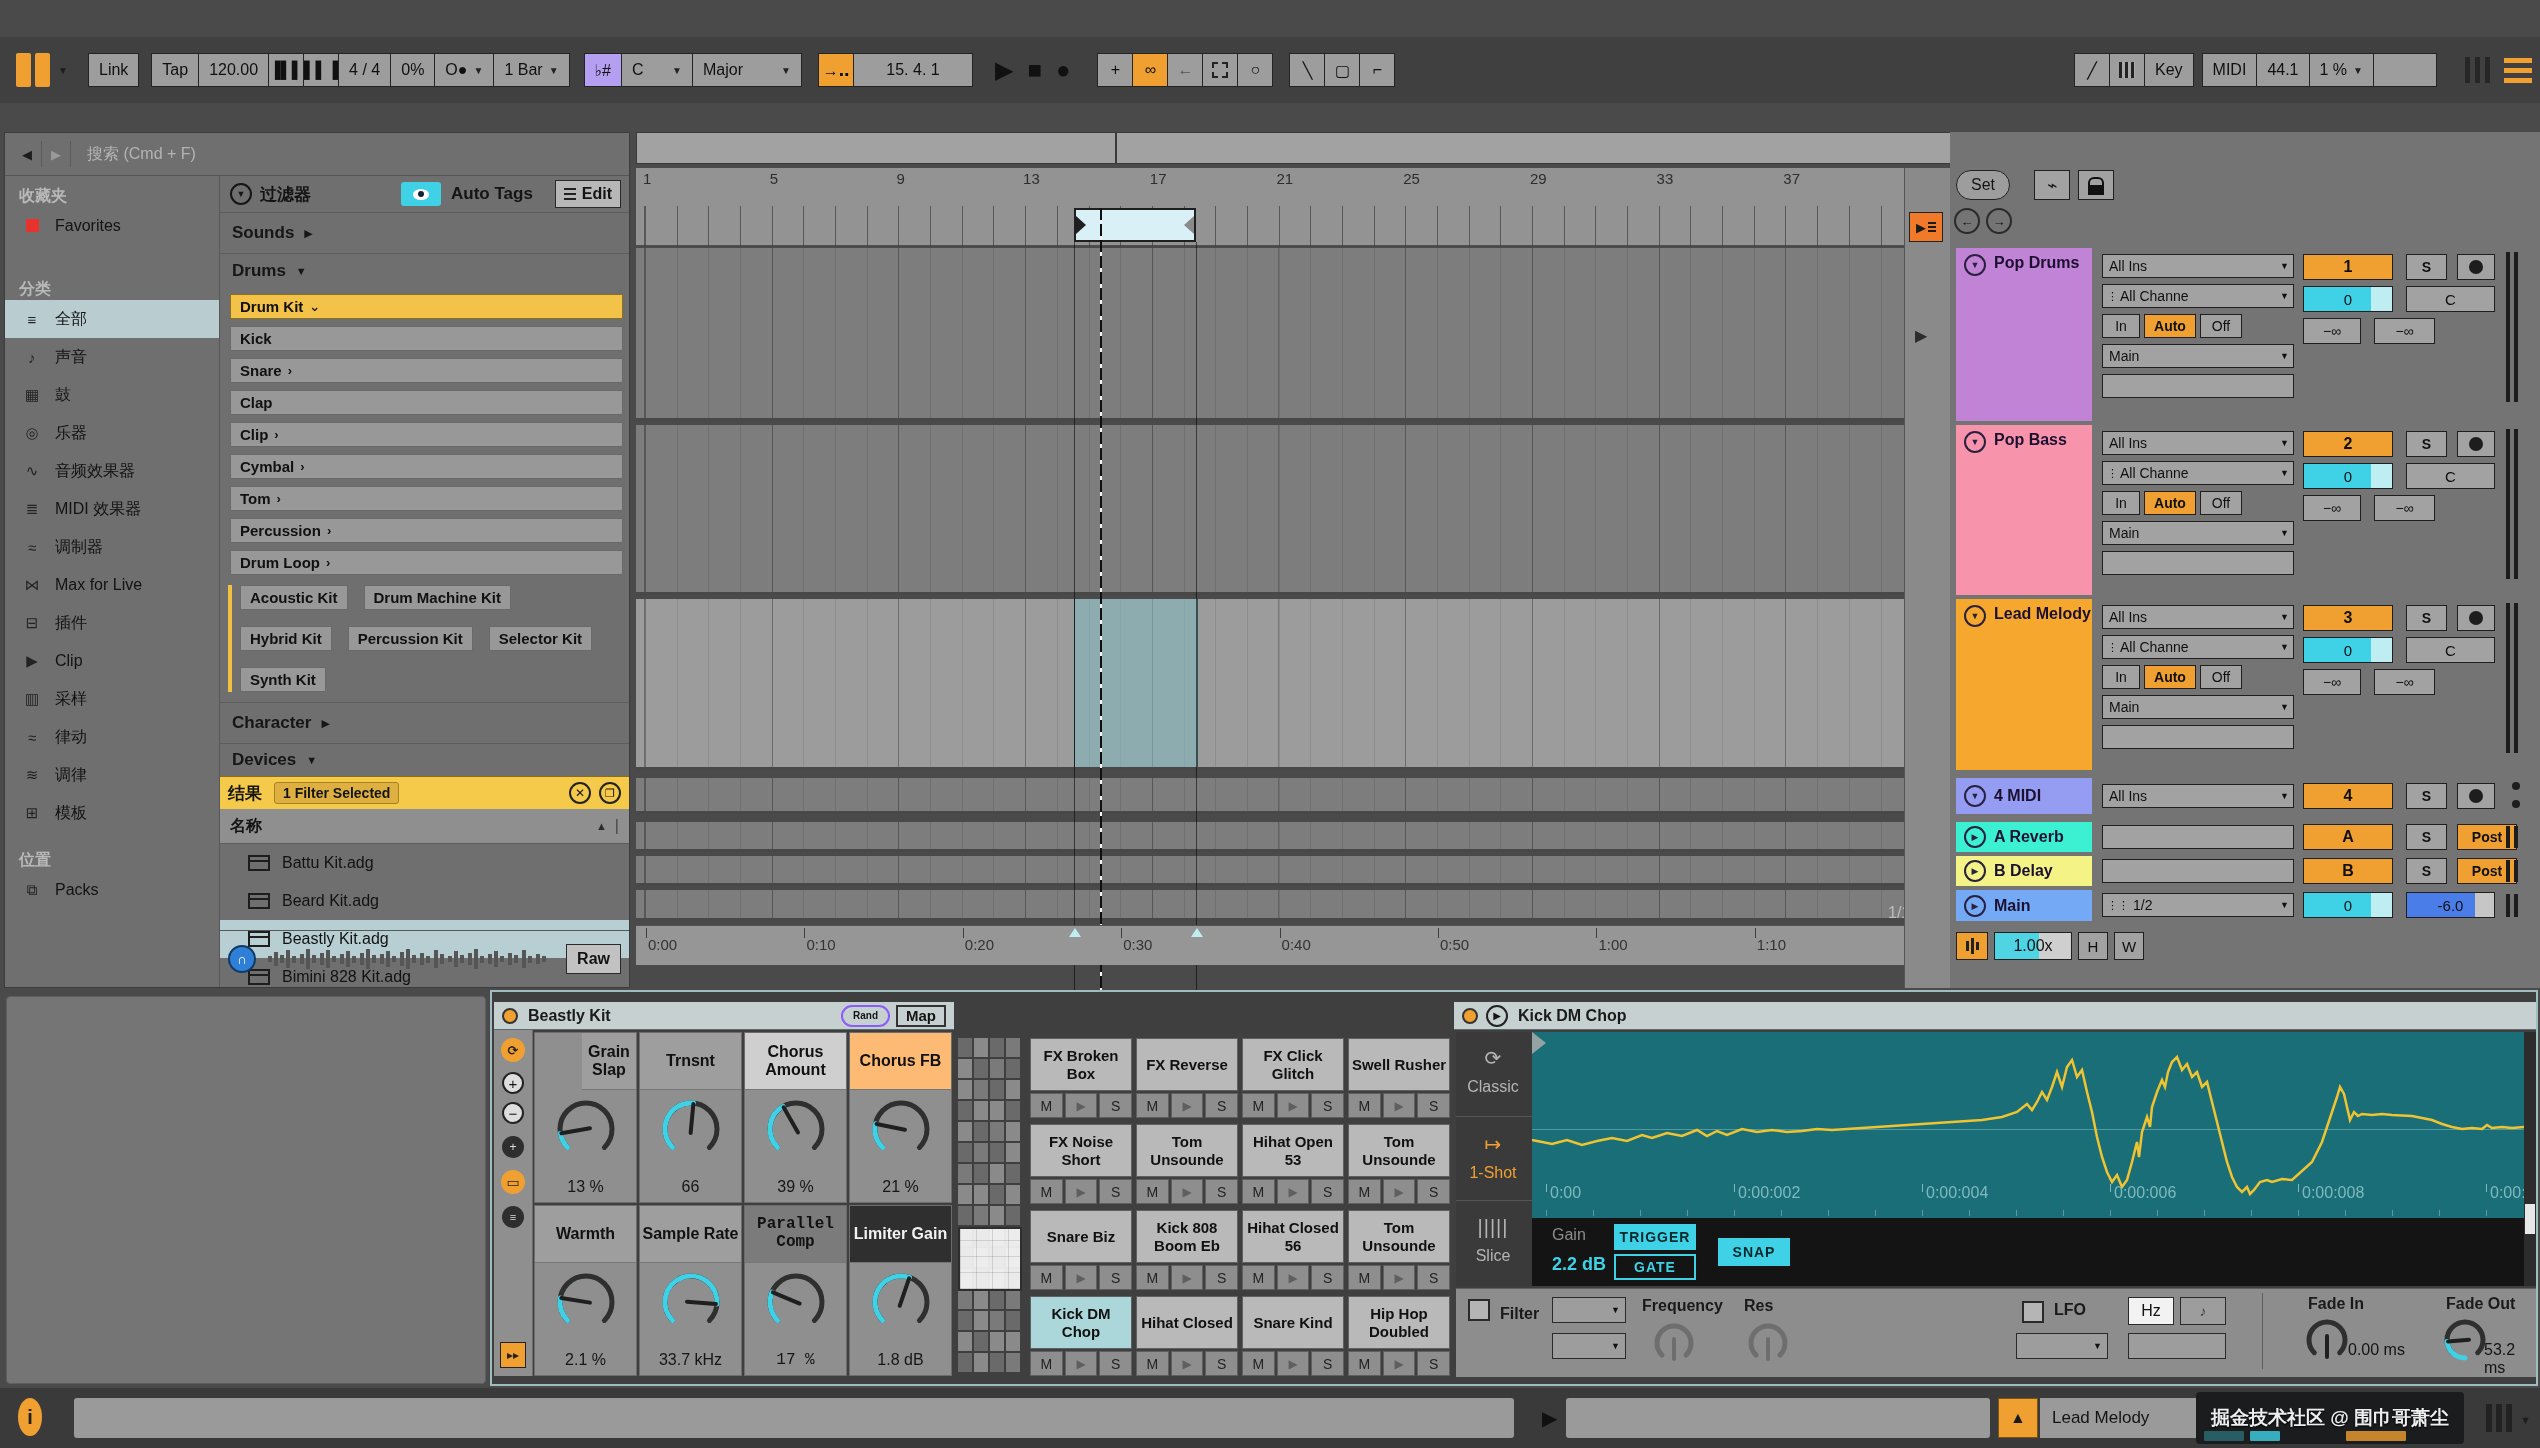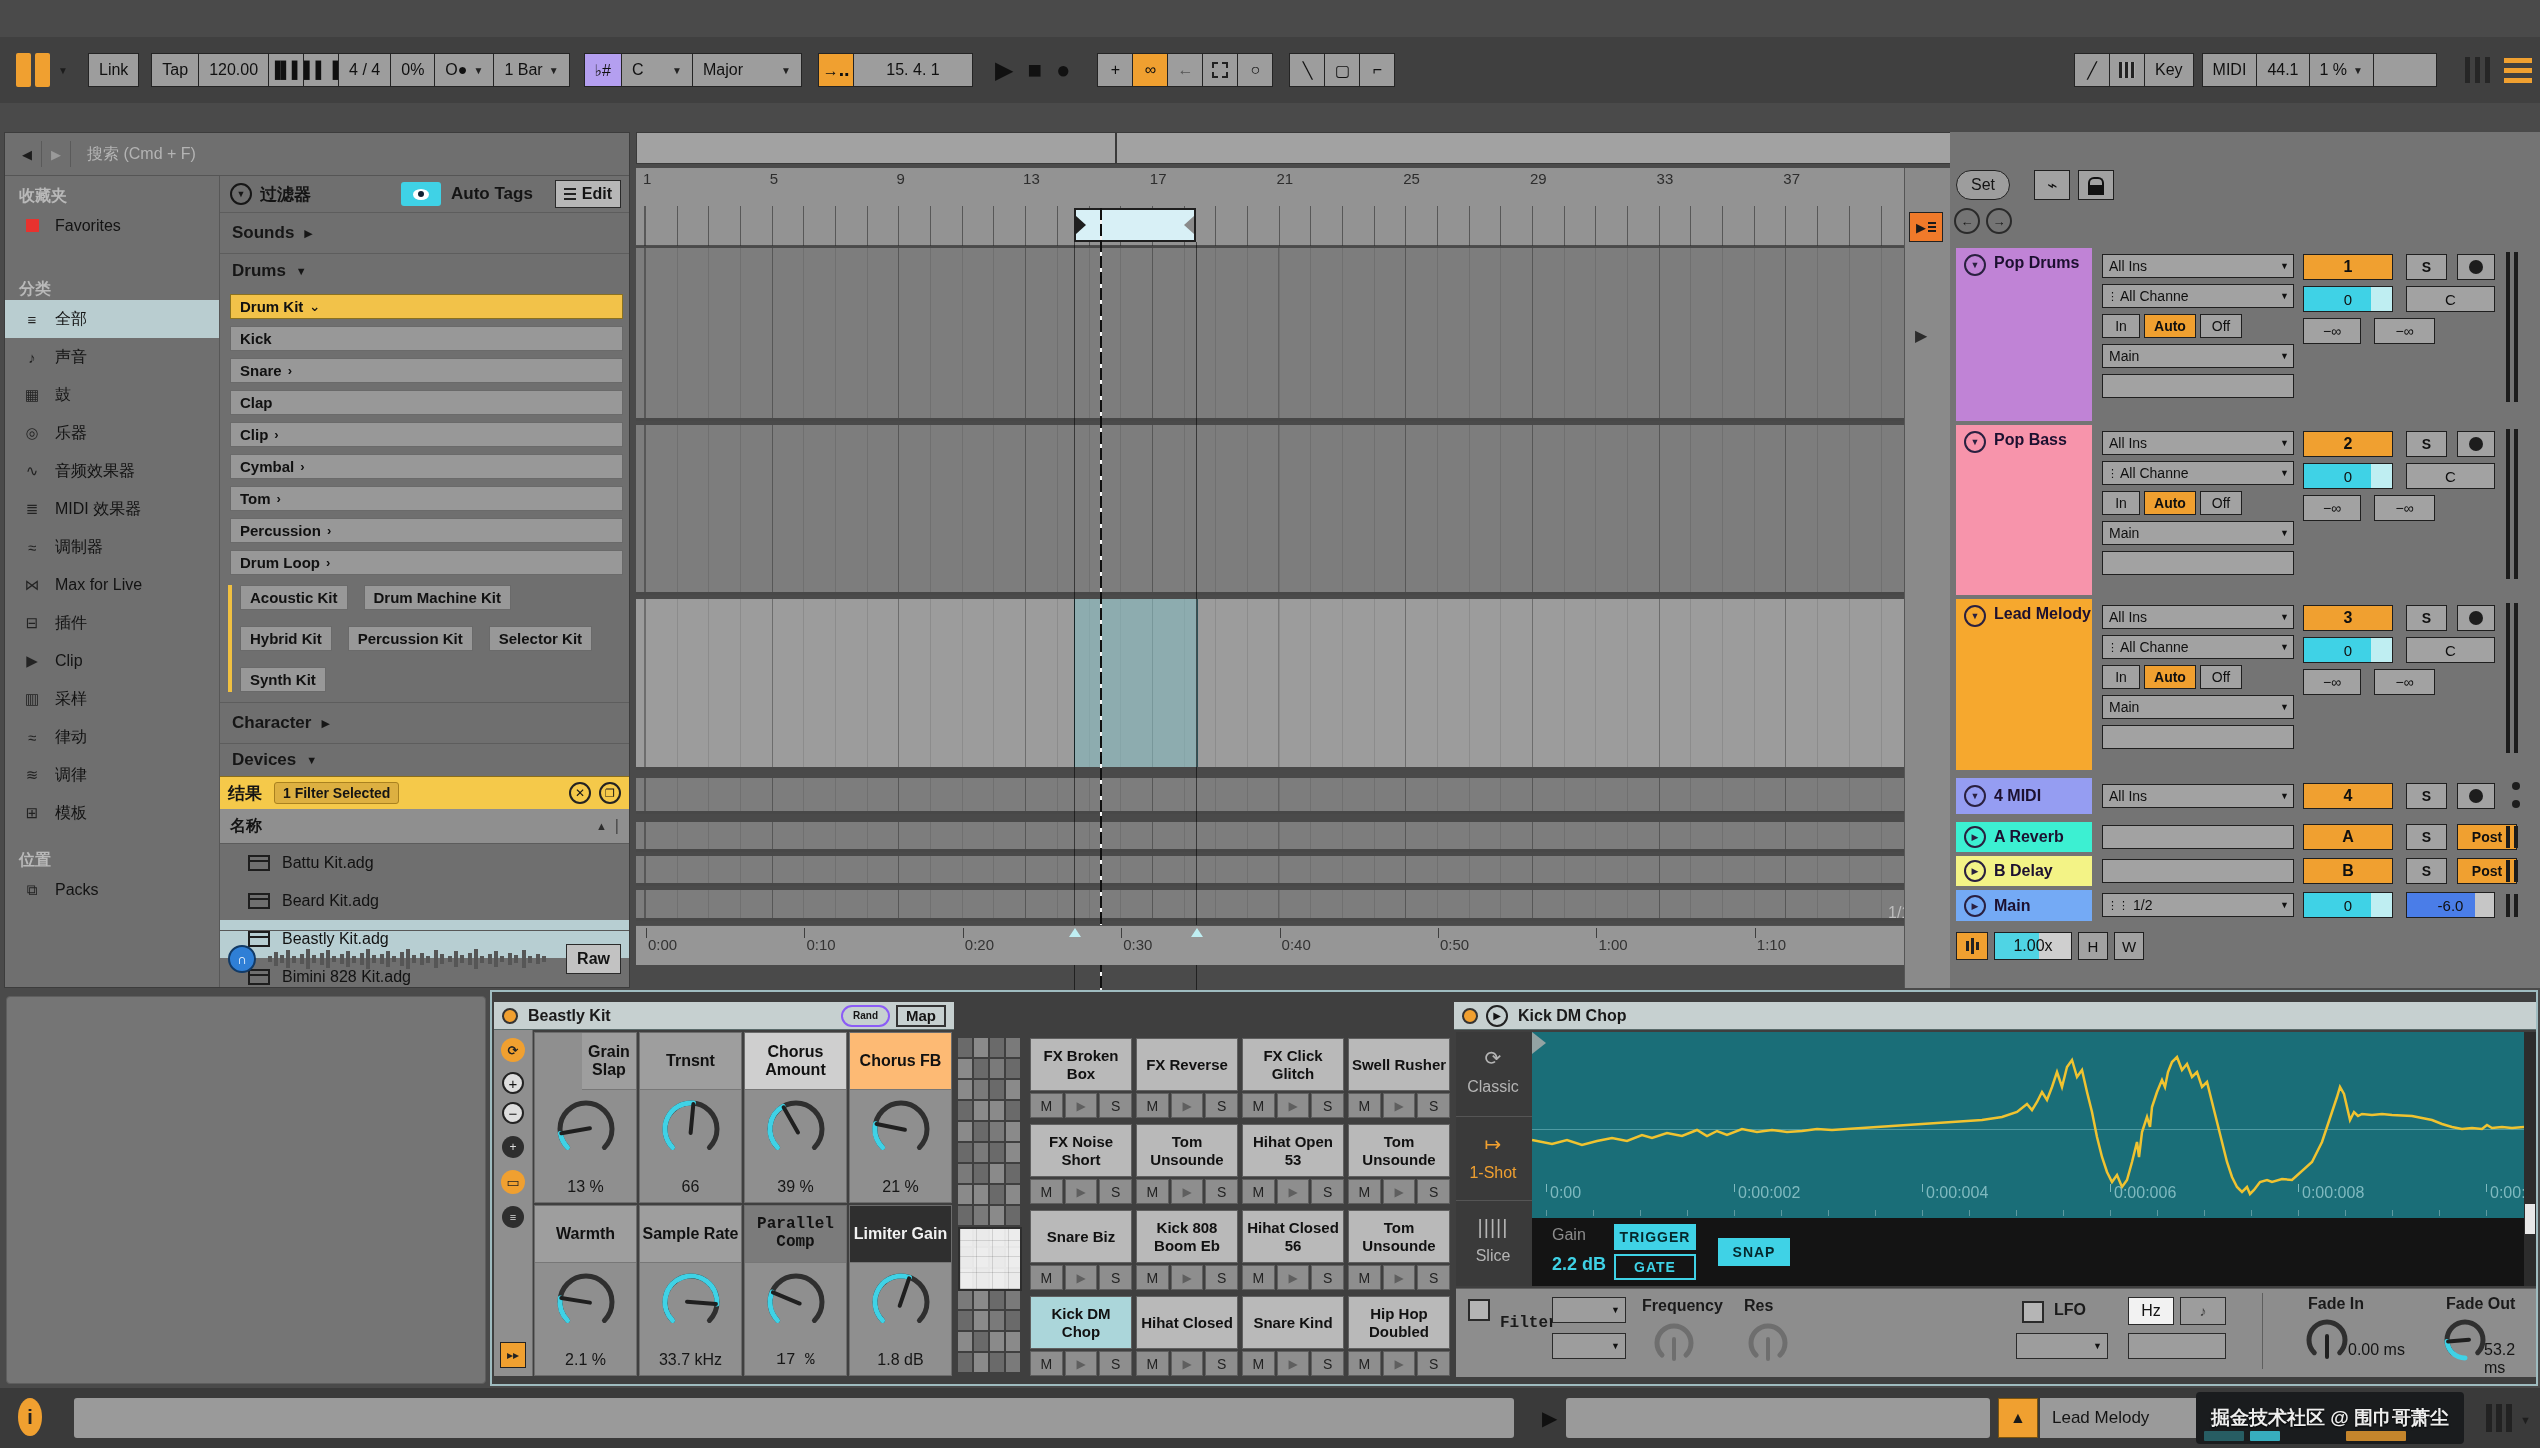--- a/index.html
+++ b/index.html
@@ -1083,21 +1083,21 @@
       <div class="cyanbtn abs" style="left:82px;top:6px;width:82px;height:26px;">TRIGGER</div>
       <div class="abs" style="left:82px;top:36px;width:82px;height:26px;border:2px solid #3fd2e6;color:#3fd2e6;font-size:14px;font-weight:bold;display:flex;align-items:center;justify-content:center;letter-spacing:1px;box-sizing:border-box;">GATE</div>
       <div class="cyanbtn abs" style="left:186px;top:20px;width:72px;height:28px;">SNAP</div>
     </div>
     <div class="abs" style="left:2032px;top:40px;width:12px;height:254px;background:#2c2c2c;">
       <div class="abs" style="left:1px;top:172px;width:10px;height:30px;background:#e8e8e8;"></div>
     </div>
 
     <div class="abs" style="left:964px;top:296px;width:1080px;height:88px;background:#8d8d8d;border-top:1px solid #5e5e5e;">
       <span class="abs" style="left:12px;top:10px;width:22px;height:22px;background:#b5b5b5;border:2px solid #2a2a2a;box-sizing:border-box;"></span>
-      <span class="abs footlab" style="left:44px;top:25px;font-family:Liberation Mono, monospace;">Filter</span>
+      <span class="abs footlab" style="left:44px;top:16px;">Filter</span>
       <div class="ddbox abs" style="left:96px;top:8px;width:74px;height:26px;">
           <span class="dd">▼</span>
         </div>
       <div class="ddbox abs" style="left:96px;top:44px;width:74px;height:26px;">
           <span class="dd">▼</span>
         </div>
       <span class="abs footlab" style="left:186px;top:8px;">Frequency</span>
       <span id="knob-freq" class="abs" style="left:196px;top:32px;"><svg width="44" height="44">
             <path d="M 10.0 34.0 A 17 17 0 1 1 34.0 34.0" stroke="#6e6e6e" stroke-width="5" fill="none" stroke-linecap="round"></path>
             <line x1="22" y1="18" x2="22" y2="38" stroke="#6e6e6e" stroke-width="4" stroke-linecap="round"></line>

